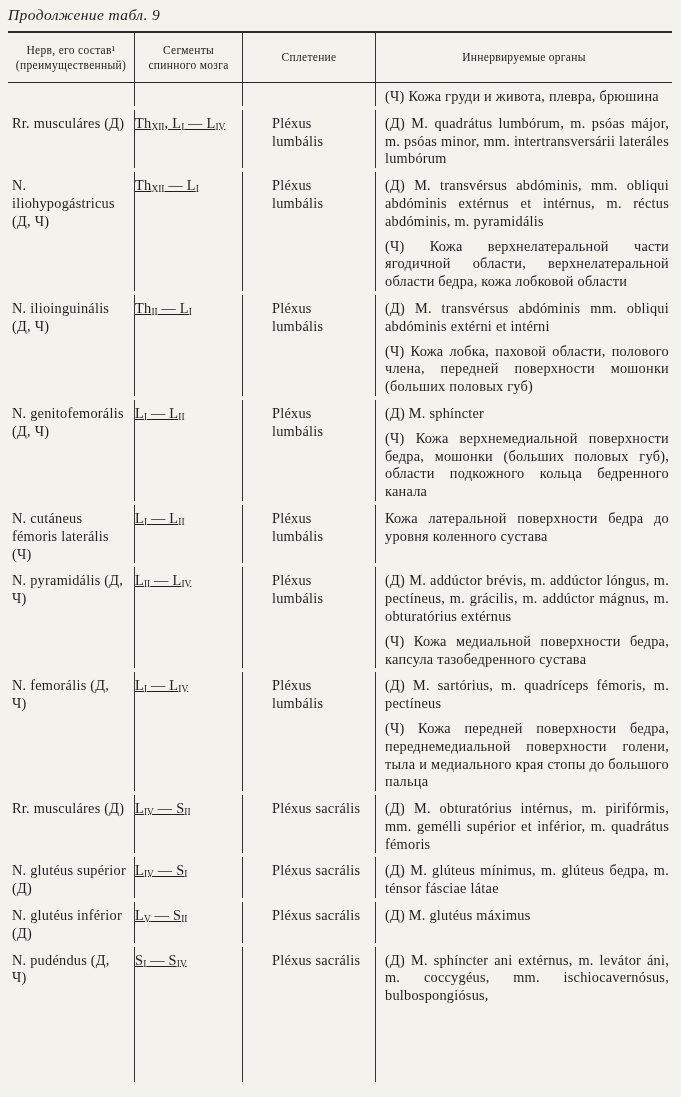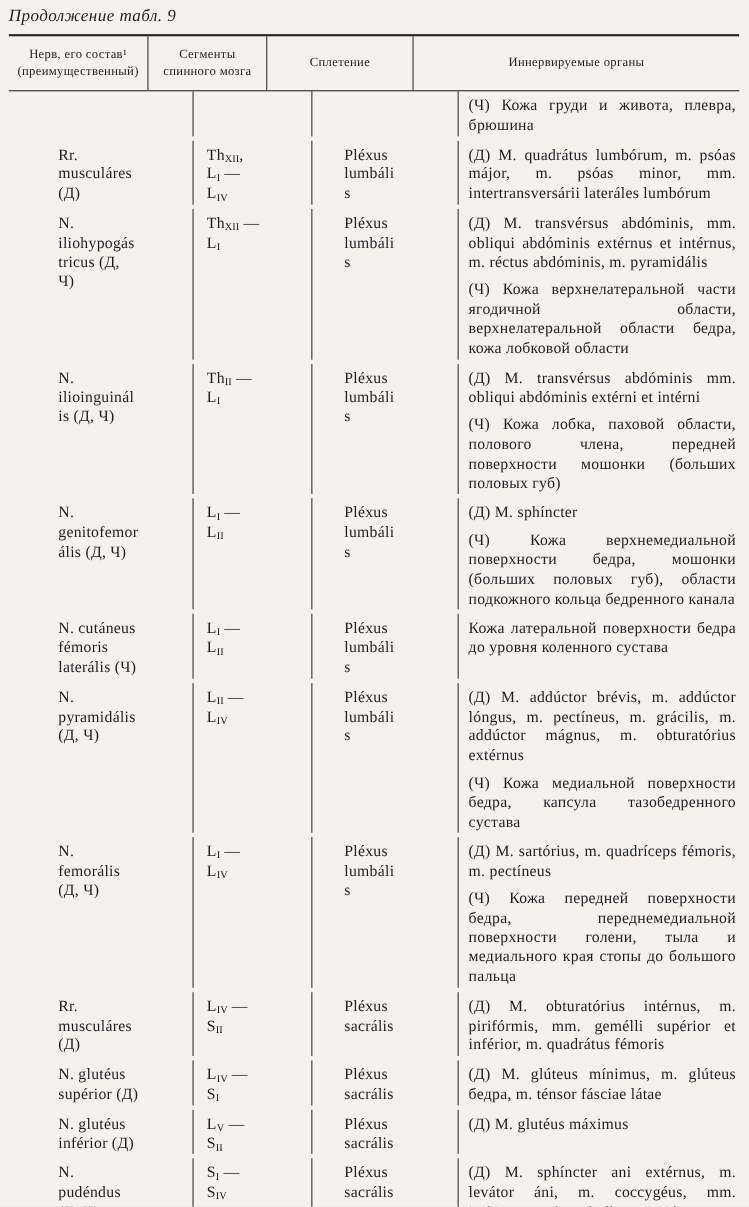--- a/index.html
+++ b/index.html
@@ -59,25 +59,24 @@
     flex-direction: column;
   }
   .tbody > .row:last-child { flex: 1; }
   .td {
     font-size: 14.3px;
     line-height: 17.8px;
     letter-spacing: 0.25px;
     box-sizing: border-box;
     padding-top: 5px;
     overflow-wrap: break-word;
-    margin-left: 41px;
   }
   .c2, .c3, .c4 { border-left: 1.2px solid #343434; }
   .td.c1 { padding-left: 4px;  padding-right: 8px; }
-  .td.c2 { padding-left: 12px; padding-right: 6px; }
+  .td.c2 { padding-right: 6px; text-decoration: underline; }
   .td.c3 { padding-left: 29px; padding-right: 14px; text-align: justify; }
   .td.c4 { padding-left: 9px;  padding-right: 3px;  text-align: justify; }
   .td p { margin: 0; }
   .td p + p { margin-top: 7px; }
   .row { padding-bottom: 4px; }
   sub {
     font-size: 66%;
     line-height: 0;
     vertical-align: -0.25em;
     letter-spacing: 0;

